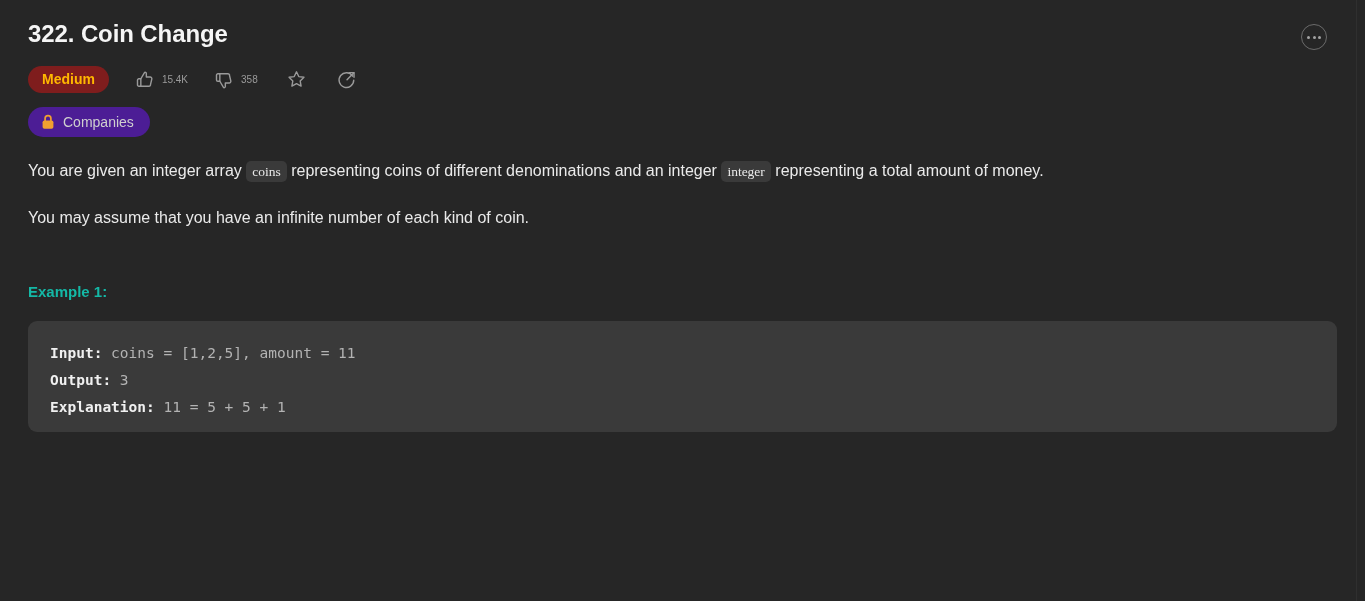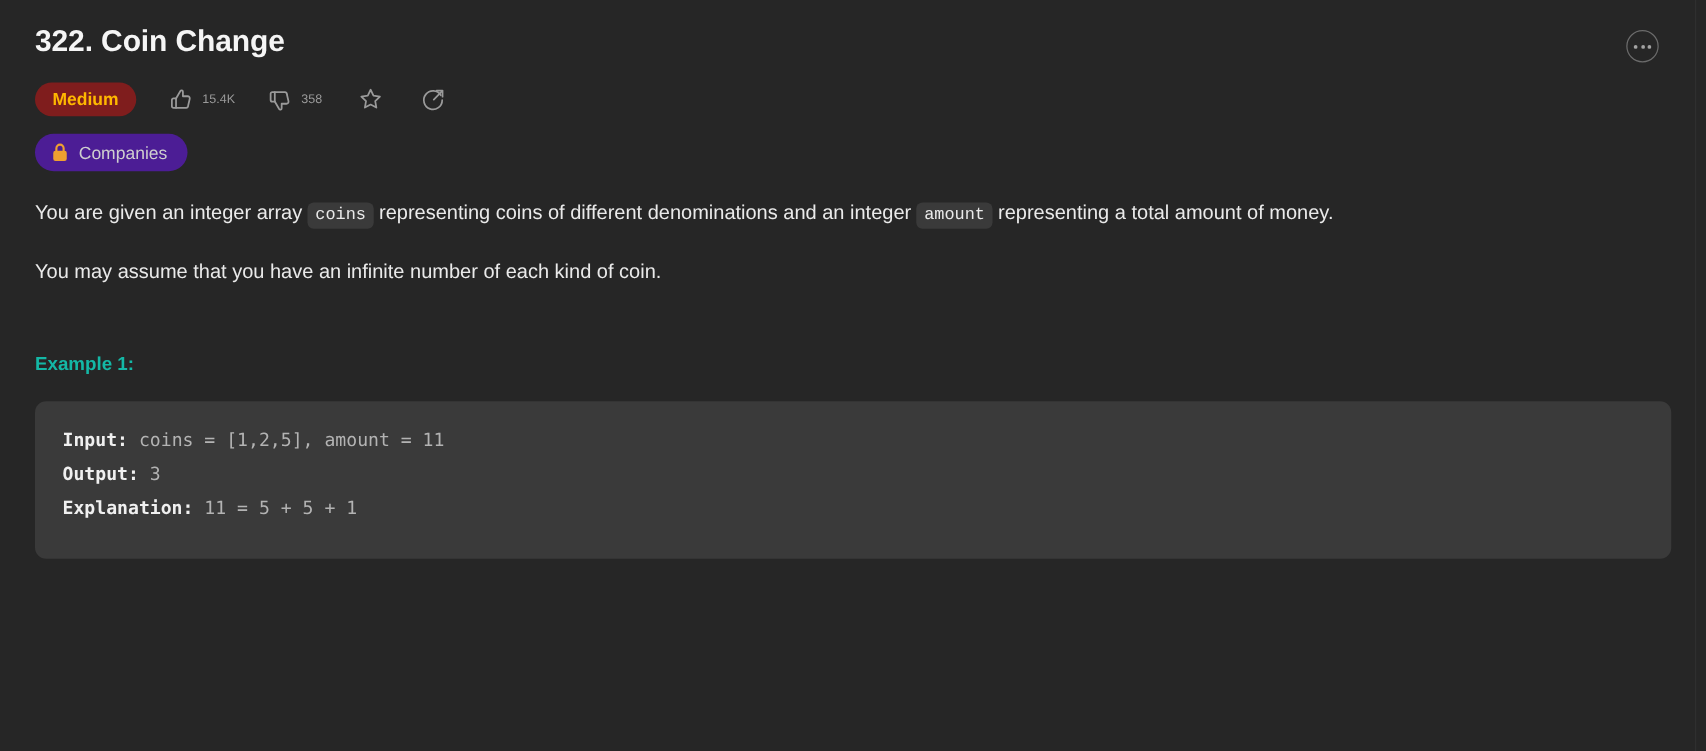--- a/index.html
+++ b/index.html
@@ -151,42 +151,42 @@
   .desc { margin-top: 22px; }
   .desc p {
     margin: 0 0 22px 0;
     font-size: 16px;
     line-height: 1.55;
     color: #eaeaea;
     max-width: 1285px;
   }
   .desc p:last-child { margin-bottom: 0; }
   code.inline {
-    font-family: Liberation Mono, monospace;
+    font-family: Liberation Serif, serif;
     background: #3a3a3a;
     color: #e9e9e9;
     font-size: 13.5px;
     padding: 3px 6px;
     border-radius: 5px;
     white-space: nowrap;
   }
   em { font-style: italic; }
 
   
   .example-title {
     font-size: 15px;
     font-weight: bold;
     color: #14b8a6;
     margin-top: 52px;
   }
   pre.example-block {
     margin: 21px 0 0 0;
     background: #3a3a3a;
     border-radius: 9px;
-    padding: 19px 22px 26px 22px;
+    padding: 19px 22px 11px 22px;
     font-family: "DejaVu Sans Mono", "Liberation Mono", monospace;
     font-size: 14.5px;
     line-height: 1.86;
     color: #b3b3b3;
     white-space: pre-wrap;
     width: 1309px;
     box-sizing: border-box;
     overflow: hidden;
   }
   pre.example-block b {
@@ -247,21 +247,21 @@
       <div class="companies-btn">
         <svg class="lock-icon" viewBox="0 0 14 16" fill="none">
           <rect x="1.6" y="6.5" width="10.8" height="8.2" rx="1.8" fill="#f0a030"></rect>
           <path d="M4.1 6.6V4.6a2.9 2.9 0 0 1 5.8 0v2" stroke="#f0a030" stroke-width="1.7" fill="none" stroke-linecap="round"></path>
         </svg>
         <span class="label">Companies</span>
       </div>
     </div>
 
     <div class="desc">
-      <p><span>You are given an integer array </span><code class="inline">coins</code><span> representing coins of different denominations and an integer </span><code class="inline">amount</code><span> representing a total amount of money.</span></p>
+      <p><span>You are given an integer array </span><code class="inline">coins</code><span> representing coins of different denominations and an integer </span><code class="inline">integer</code><span> representing a total amount of money.</span></p>
 
 
       <p>You may assume that you have an infinite number of each kind of coin.</p>
     </div>
 
     <div class="example-title">Example 1:</div>
     <pre class="example-block"><b>Input:</b><span> coins = [1,2,5], amount = 11</span>
 <b>Output:</b><span> 3</span>
 <b>Explanation:</b><span> 11 = 5 + 5 + 1</span></pre>
 

